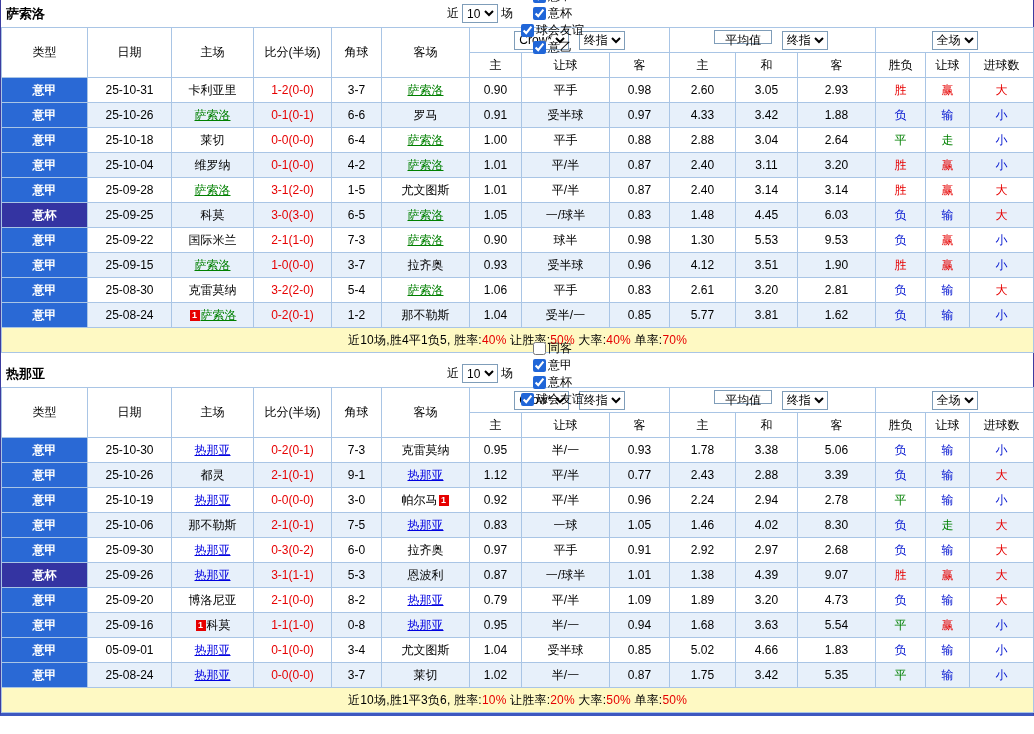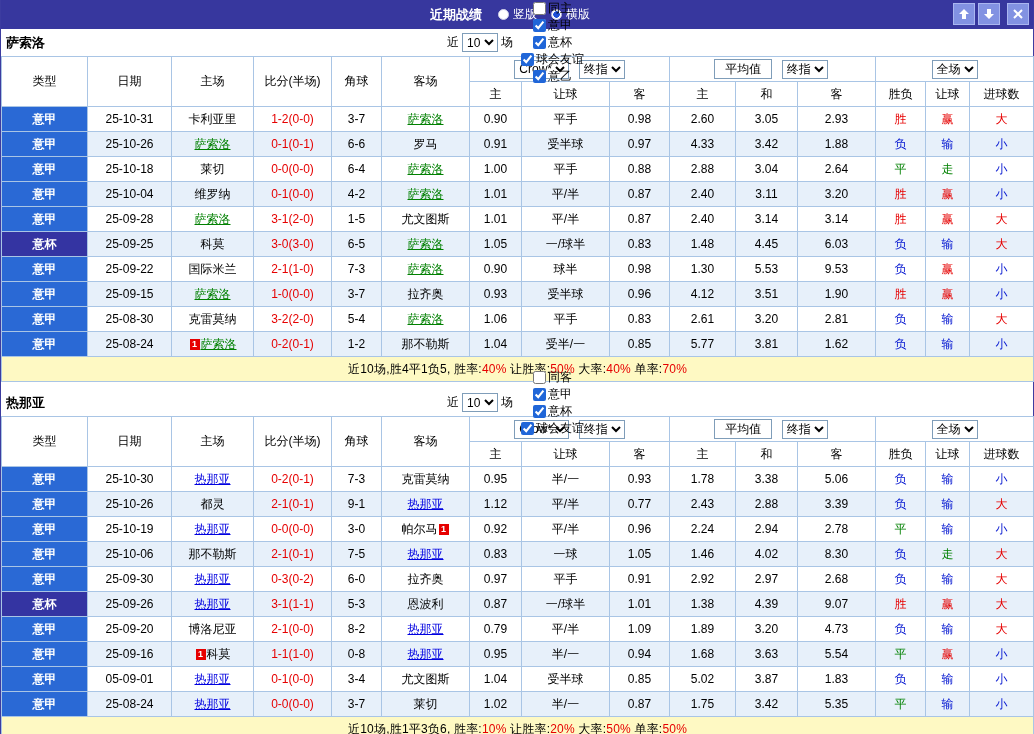--- a/index.html
+++ b/index.html
@@ -44,21 +44,21 @@
   .team-name { position:absolute; left:5px; font-weight:bold; font-size:13px; }
   .filter-controls { display:inline-flex; align-items:center; }
   .cb-group { display:inline-flex; align-items:center; margin-left:8px;flex-direction:column; }
   .cb-label { display:inline-flex; align-items:center; margin-right:3px; cursor:pointer; }
   .cb-label input { margin:0 2px 0 0; width:13px; height:13px; accent-color:#2066d8; }
   .small-select {
     font-size:12px; height:19px; border:1px solid #7f9db9; background:#fff; margin:0 3px;
   }
   .avg-box {
     display:inline-block; border:1px solid #7f9db9; background:#fff;
-    padding:1px 10px 0 10px; margin:0 3px 0 0; height:20px; font-size:12px;
+    padding:1px 10px 0 10px; margin:0 3px 0 0; height:14px; font-size:12px;
   }
   
   table.grid { width:100%; border-collapse:collapse; table-layout:fixed; text-align:center; }
   .grid th, .grid td {
     border:1px solid #a9c5e5; height:25px; padding:0 1px;
     font-weight:normal; overflow:hidden; white-space:nowrap;
   }
   .grid thead th { background:#fff; }
   .grid tbody tr:nth-child(odd)  { background:#fff; }
   .grid tbody tr:nth-child(even) { background:#e7f0fa; }
@@ -77,48 +77,20 @@
     margin:0 1px; vertical-align:1px; text-align:center;
   }
   .summary-cell { background:#fef9c3; }
   .summary-cell span { letter-spacing:0.2px; }
 </style>
 </head>
 <body>
 
 <div class="window">
 
-  <div class="titlebar">
-    <span class="title">近期战绩</span>
-    <label class="radio-label">
-      <span class="radio"></span>
-      <span>竖版</span>
-    </label>
-    <label class="radio-label">
-      <span class="radio selected"></span>
-      <span>横版</span>
-    </label>
-    <div class="tb-buttons">
-      <div class="tb-btn">
-        <svg width="12" height="12" viewBox="0 0 12 12">
-            <path d="M6 1 L11 6 L8 6 L8 11 L4 11 L4 6 L1 6 Z" fill="#ffffff"></path>
-          </svg>
-      </div>
-      <div class="tb-btn">
-        <svg width="12" height="12" viewBox="0 0 12 12">
-            <path d="M6 11 L1 6 L4 6 L4 1 L8 1 L8 6 L11 6 Z" fill="#ffffff"></path>
-          </svg>
-      </div>
-      <div class="tb-btn close">
-        <svg width="12" height="12" viewBox="0 0 12 12">
-            <path d="M2 2 L10 10 M10 2 L2 10" stroke="#ffffff" stroke-width="2" fill="none"></path>
-          </svg>
-      </div>
-    </div>
-  </div>
 
   <div class="section">
     <div class="filter-bar">
       <span class="team-name">萨索洛</span>
       <span class="filter-controls">
         <span>近</span>
         <select class="small-select"><option>10</option></select>
         <span>场</span>
         <span class="cb-group">
             <label class="cb-label">
@@ -594,21 +566,21 @@
             <td class="league-cell">意甲</td>
             <td>05-09-01</td>
             <td class="team-cell"><span class="focus-blue">热那亚</span></td>
             <td class="score">0-1(0-0)</td>
             <td>3-4</td>
             <td class="team-cell"><span class="team-plain">尤文图斯</span></td>
             <td>1.04</td>
             <td>受半球</td>
             <td>0.85</td>
             <td>5.02</td>
-            <td>3.87</td>
+            <td>4.66</td>
             <td>1.83</td>
             <td class="c-blue">负</td>
             <td class="c-blue">输</td>
             <td class="c-blue">小</td>
           </tr>
           <tr>
             <td class="league-cell">意甲</td>
             <td>25-08-24</td>
             <td class="team-cell"><span class="focus-blue">热那亚</span></td>
             <td class="score">0-0(0-0)</td>

